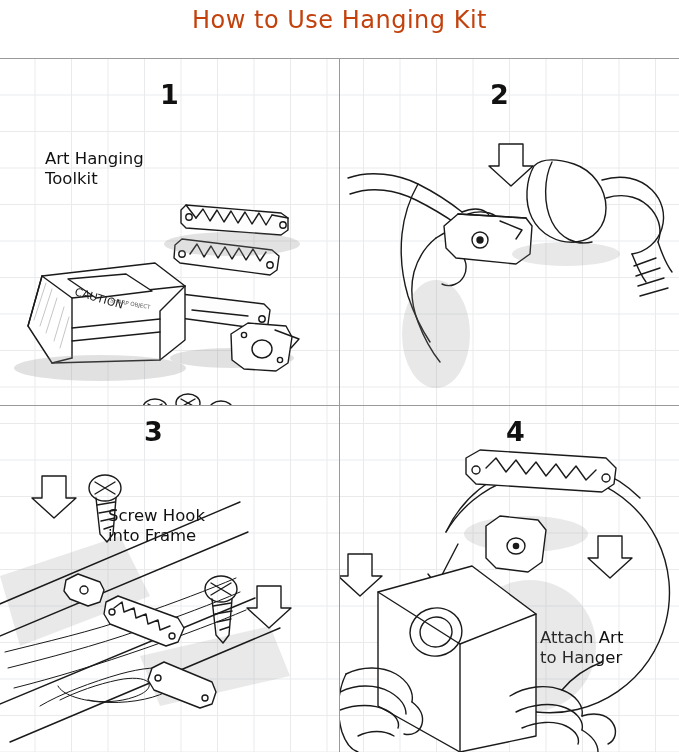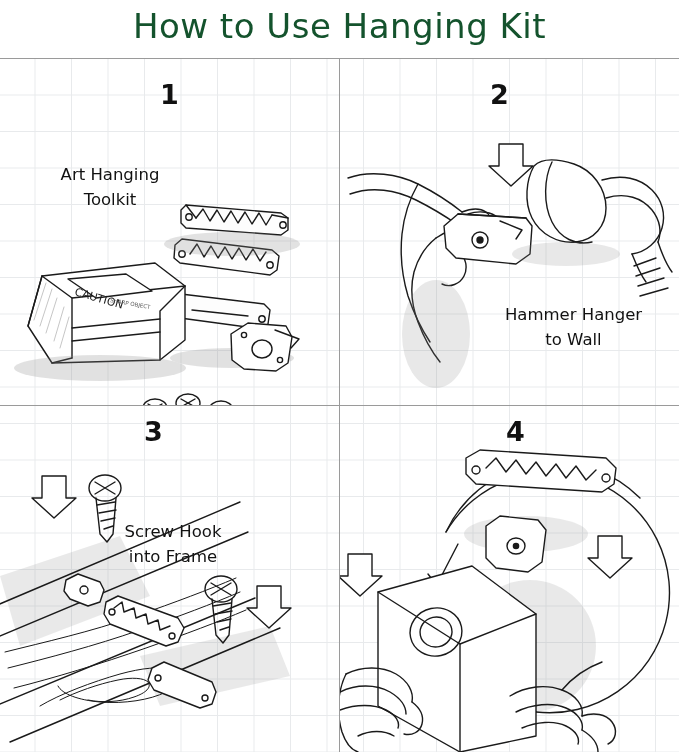--- a/index.html
+++ b/index.html
@@ -20,24 +20,24 @@
     width: 679px;
     height: 752px;
     background: #ffffff;
   }
   .title {
     position: absolute;
     top: 6px;
     left: 0;
     width: 679px;
     text-align: center;
-    font-size: 34px;
+    font-size: 24px;
     font-weight: 400;
     letter-spacing: 0.5px;
-    color: #14532d;
+    color: #c2410c;
     font-family: "DejaVu Sans", sans-serif;
   }
   
   .grid-area {
     position: absolute;
     top: 58px;
     left: 0;
     width: 679px;
     height: 694px;
     background-color: #ffffff;
@@ -77,26 +77,25 @@
   .panel-num {
     position: absolute;
     font-size: 27px;
     font-weight: 700;
     color: #111;
     font-family: "DejaVu Sans", sans-serif;
   }
   .caption {
     position: absolute;
     font-size: 16.5px;
-    line-height: 25px;
+    line-height: 20px;
     color: #111;
     font-family: "DejaVu Sans", sans-serif;
     white-space: pre-line;
-    text-align: center;
-    margin-top: 13px;
+    text-align: left;
   }
   .art {
     position: absolute;
     top: 0;
     left: 0;
   }
   svg { display: block; }
 </style>
 </head>
 <body>
@@ -191,22 +190,20 @@
         </g>
       </g>
       <g opacity="0.22" fill="#8b8b8b" stroke="none">
         <ellipse cx="186" cy="396" rx="56" ry="9"></ellipse>
       </g>
     </svg>
   </div>
 
   <div class="panel" style="left:340px; top:58px; width:339px; height:347px;">
     <div class="panel-num" style="left:150px; top:21px;">2</div>
-    <div class="caption" style="left:146px; top:231px; width:175px;">Hammer Hanger
-to Wall</div>
 
     <svg class="art" width="339" height="347" viewBox="0 0 339 347">
       <g fill="none" stroke="#1a1a1a" stroke-width="1.4" stroke-linejoin="round" stroke-linecap="round">
 
         <path d="M159 86 L183 86 L183 108 L193 108 L171 128 L149 108 L159 108 Z" fill="#ffffff"></path>
 
         <path d="M8 120 C30 112 58 116 78 126 C96 135 112 146 122 154"></path>
         <path d="M10 136 C32 128 56 132 76 142 C94 151 108 160 118 167"></path>
         <path d="M122 154 C132 150 140 150 146 154 C152 158 150 166 142 168"></path>
         <path d="M118 167 C126 164 136 164 142 168"></path>
@@ -292,20 +289,22 @@
 
         <path d="M152 262 L164 256 L212 276 L216 286 L212 298 L200 302 L154 284 L148 274 Z" fill="#ffffff"></path>
         <circle cx="158" cy="272" r="3"></circle>
         <circle cx="205" cy="292" r="3"></circle>
       </g>
     </svg>
   </div>
 
   <div class="panel" style="left:340px; top:406px; width:339px; height:346px;">
     <div class="panel-num" style="left:166px; top:10px;">4</div>
+    <div class="caption" style="left:200px; top:222px; width:130px;">Attach Art
+to Hanger</div>
 
     <svg class="art" width="339" height="346" viewBox="0 0 339 346">
       <g opacity="0.18" fill="#8b8b8b" stroke="none">
         <ellipse cx="186" cy="128" rx="62" ry="18"></ellipse>
         <ellipse cx="190" cy="240" rx="66" ry="66"></ellipse>
       </g>
       <g fill="none" stroke="#1a1a1a" stroke-width="1.4" stroke-linejoin="round" stroke-linecap="round">
 
         <path d="M106 126 A120 120 0 1 1 196 306"></path>
         <path d="M106 126 A120 120 0 0 1 300 92"></path>

